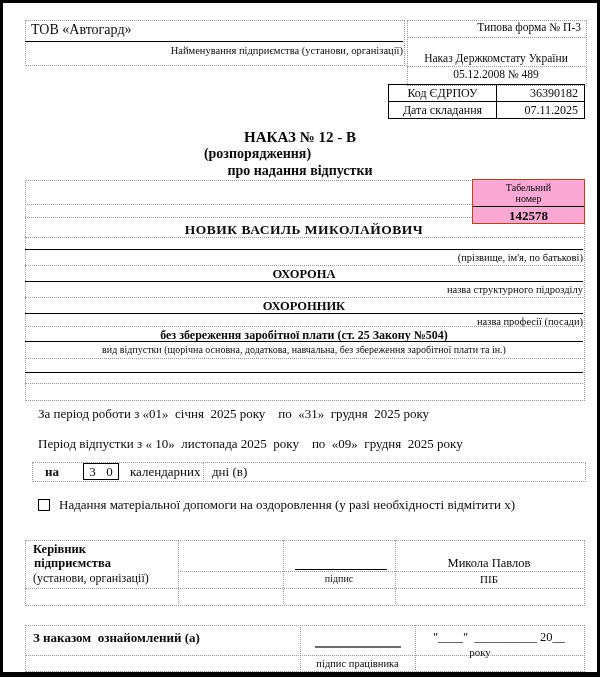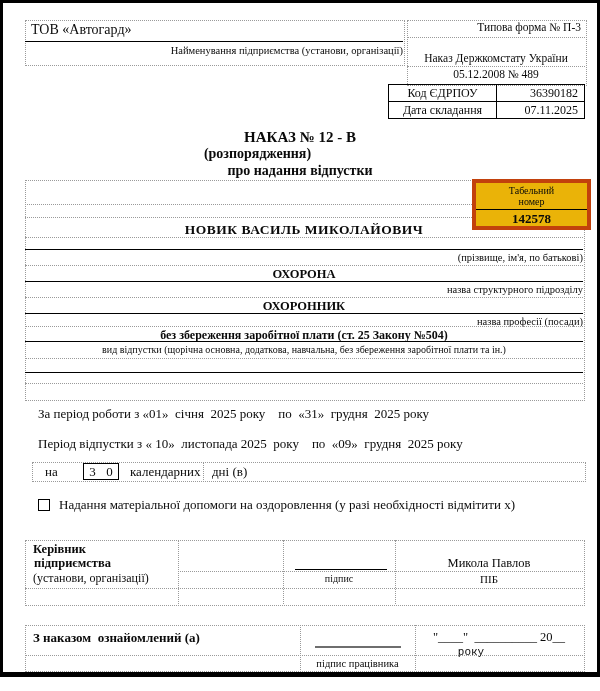--- a/index.html
+++ b/index.html
@@ -33,21 +33,21 @@
   table.meta td.lbl{width:95px;text-align:center;}
   table.meta td.val{text-align:right;}
 
   
   .tt1{left:0;top:126px;width:594px;font-size:15px;}
   .tt2{left:0;top:143px;width:509px;font-size:14px;}
   .tt3{left:0;top:160px;width:594px;font-size:14px;}
 
   
   .formbox{left:22px;top:177px;width:558px;height:219px;}
-  .tabbox{left:469px;top:176px;width:111px;height:43px;border:4px solid #c2410c;background:#eab308;}
+  .tabbox{left:469px;top:176px;width:111px;height:43px;border:1px solid #c2410c;background:#f9a8d4;}
   .tab-lbl{left:0;top:2px;width:111px;font-size:10px;line-height:11px;}
   .tab-lbl-inner{width:66px;margin:0 auto;}
   .tab-rule{left:0;top:26px;width:111px;border-top:1px solid #000;height:0;position:absolute;}
   .tab-val{left:0;top:28px;width:111px;font-size:13px;}
 
   .ln-a{left:22px;top:201px;width:447px;} .ln-b{left:22px;top:214px;width:447px;}
   .emp-name{left:22px;top:219px;width:558px;font-size:13.5px;letter-spacing:.5px;}
   .ln-c{left:22px;top:234px;width:558px;}
   .sol-1{left:22px;top:246px;width:558px;}
   .emp-cap{left:22px;top:249px;width:558px;}
@@ -64,21 +64,21 @@
   .sol-4{left:22px;top:338px;width:558px;}
   .vtype-cap{left:22px;top:341px;width:558px;font-size:10px;}
   .ln-g{left:22px;top:355px;width:558px;}
   .sol-5{left:22px;top:369px;width:558px;border-top-width:1.5px;}
   .ln-h{left:22px;top:380px;width:558px;}
 
   .wp{left:35px;top:403px;font-size:13px;}
   .vp{left:35px;top:433px;font-size:13px;}
 
   .daysbox{left:29px;top:459px;width:552px;height:18px;}
-  .days-na{left:42px;top:461px;font-size:13px;}
+  .days-na{left:42px;top:461px;font-size:13px;font-weight:bold;}
   .dcell{top:460px;width:17px;height:15px;border:1px solid #000;text-align:center;font-size:13px;line-height:15px;background:#fff;}
   .d1{left:80px;} .d2{left:98px;border-left:none;}
   .days-u1{left:127px;top:461px;font-size:13px;}
   .days-sep{left:200px;top:459px;height:18px;}
   .days-u2{left:209px;top:461px;font-size:13px;}
 
   .cb{left:35px;top:496px;width:10px;height:10px;border:1.5px solid #000;background:#fff;}
   .aid{left:56px;top:494px;font-size:13px;}
 
   
@@ -92,21 +92,21 @@
   .mname-cap{left:392px;top:570px;width:188px;font-size:11px;}
 
   
   .ackbox{left:22px;top:622px;width:558px;height:45px;}
   .av1{left:297px;top:622px;height:45px;} .av2{left:412px;top:622px;height:45px;}
   .ack-lbl{left:30px;top:627px;font-size:13px;}
   .asig{left:312px;top:643px;width:86px;border-top:2px solid #6e6e6e;height:0;}
   .ah1{left:22px;top:652px;width:558px;}
   .asig-cap{left:297px;top:655px;width:115px;font-size:10.5px;}
   .adate{left:412px;top:627px;width:168px;font-size:12.5px;text-align:center;}
-  .adate-cap{left:403px;top:643px;width:130px;font-size:11px;font-family:Liberation Mono, monospace;}
+  .adate-cap{left:412px;top:643px;width:130px;font-size:11px;}
 </style>
 </head>
 <body>
 
 <div class="page">
 
   <div class="abs dot co-box"></div>
   <div class="abs co-name">ТОВ «Автогард»</div>
   <div class="abs sol-h co-rule"></div>
   <div class="abs ctr cap co-cap">Найменування підприємства (установи, організації)</div>

